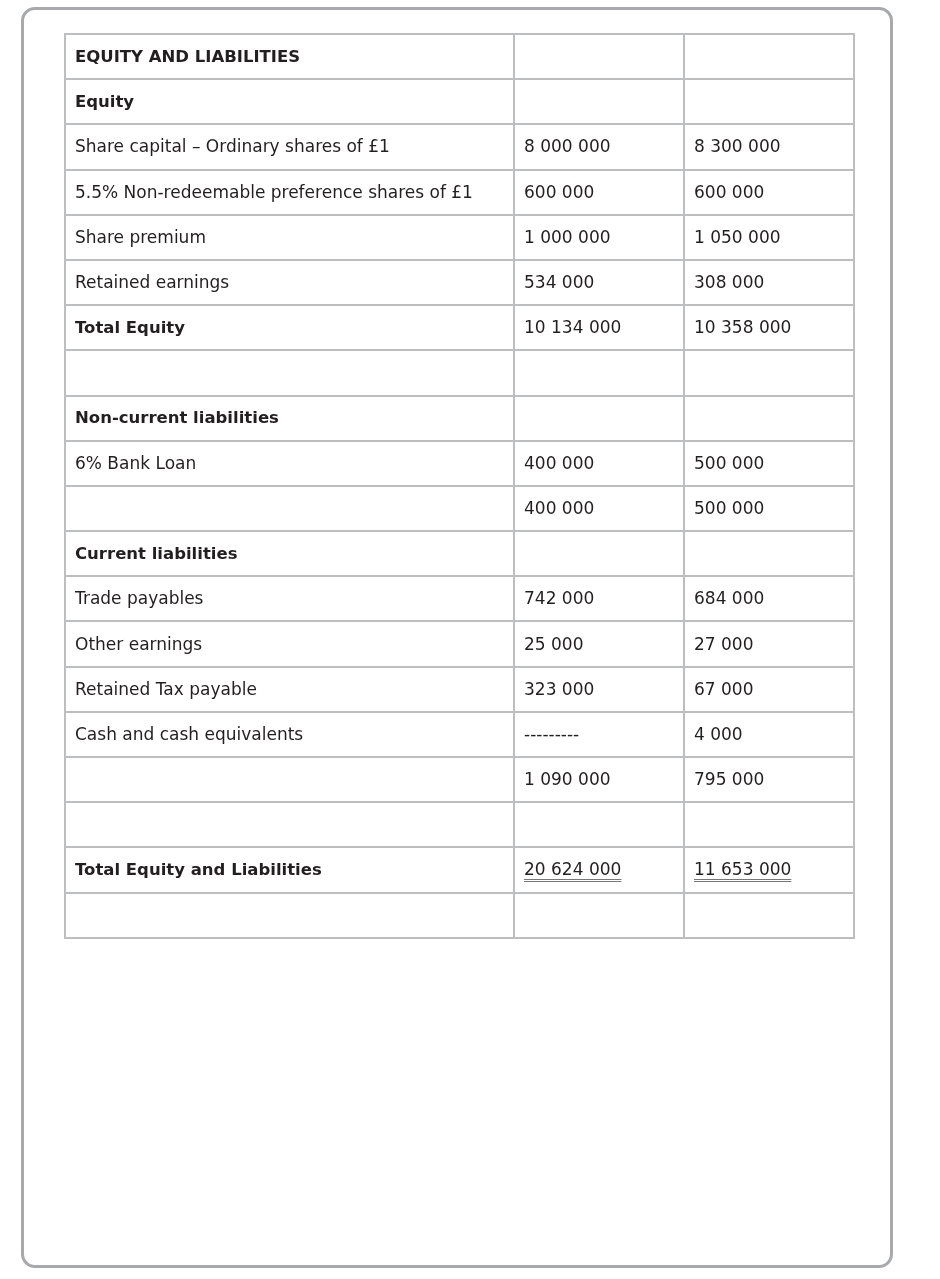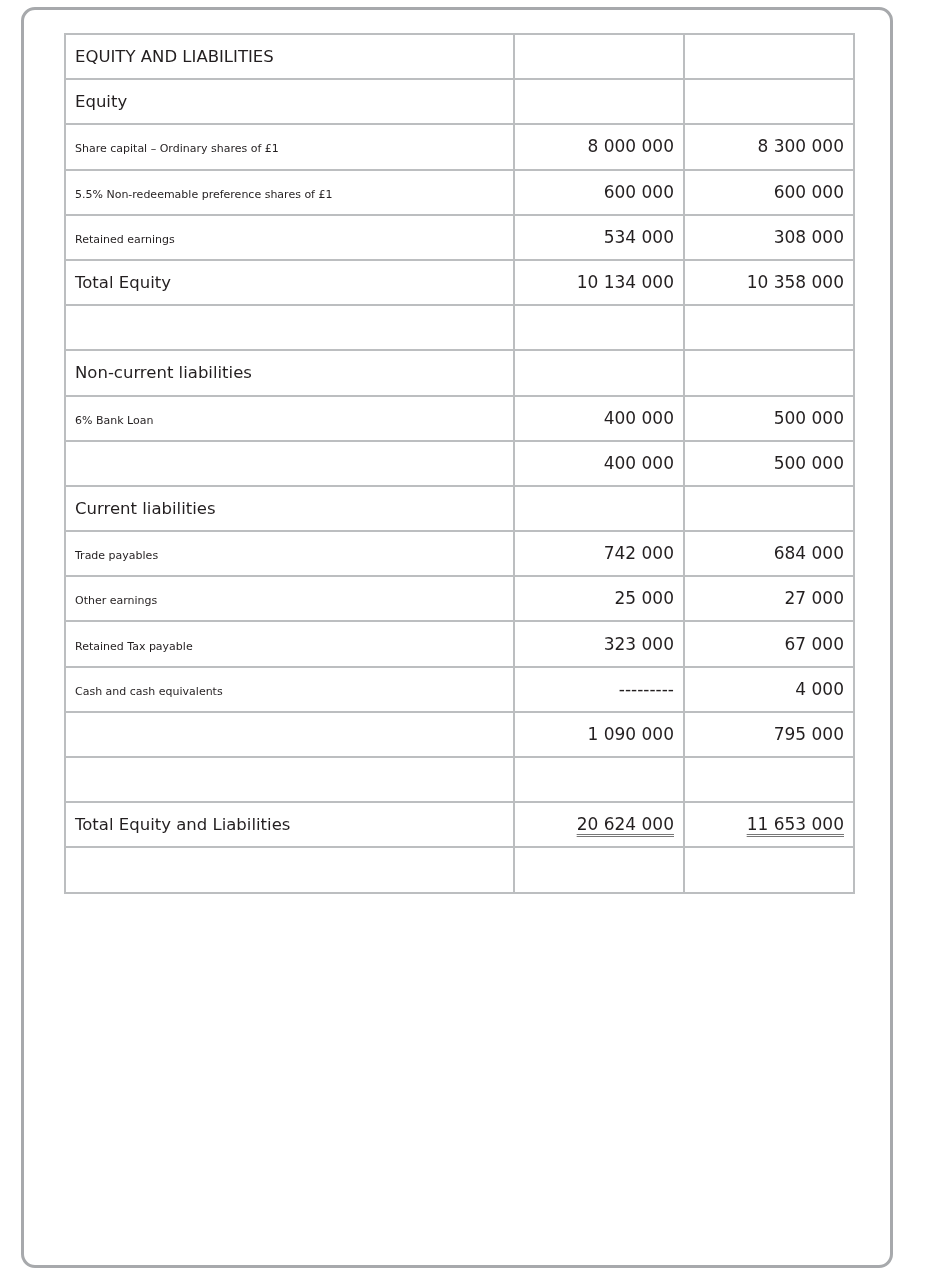--- a/index.html
+++ b/index.html
@@ -7,26 +7,26 @@
          font-family:"DejaVu Sans","Liberation Sans",sans-serif; color:#231f20; }
   .frame { position:absolute; left:21px; top:7px; width:872px; height:1261px;
            border:3px solid #a7a9ac; border-radius:14px; box-sizing:border-box; background:#fff; }
   table.sheet { position:absolute; left:64px; top:33px; border-collapse:collapse;
                 table-layout:fixed; width:790px; }
   table.sheet td { border:2px solid #bcbec0; height:43.2px; padding:0 9px;
                    font-size:17px; line-height:1; vertical-align:middle; white-space:nowrap; }
   col.c-label { width:449px; }
   col.c-cur { width:170px; }
   col.c-prev { width:170px; }
-  td.num { text-align:right; }
-  td.bold { font-weight:normal; }
+  td.num { }
+  td.bold { font-weight:bold; }
   .u1 { text-underline-offset:4px; text-decoration-thickness:1px; }
   .u2 { text-decoration:underline double; text-underline-offset:4px; text-decoration-thickness:1px;
         text-decoration-color:#777; }
-  .lbl { font-size:11px; }
+  .lbl { font-size:17px; }
   .bold .lbl { font-size:16.5px; }
 </style>
 </head>
 <body>
 
 <div class="frame"></div>
 
 <table class="sheet">
   <colgroup>
     <col class="c-label">
@@ -46,20 +46,25 @@
       </tr>
       <tr>
         <td><span class="lbl">Share capital – Ordinary shares of £1</span></td>
         <td class="num"><span>8 000 000</span></td>
         <td class="num"><span>8 300 000</span></td>
       </tr>
       <tr>
         <td><span class="lbl">5.5% Non-redeemable preference shares of £1</span></td>
         <td class="num"><span>600 000</span></td>
         <td class="num"><span>600 000</span></td>
+      </tr>
+      <tr>
+        <td><span class="lbl">Share premium</span></td>
+        <td class="num"><span>1 000 000</span></td>
+        <td class="num"><span>1 050 000</span></td>
       </tr>
       <tr>
         <td><span class="lbl">Retained earnings</span></td>
         <td class="num"><span class="u1">534 000</span></td>
         <td class="num"><span class="u1">308 000</span></td>
       </tr>
       <tr>
         <td class="bold"><span class="lbl">Total Equity</span></td>
         <td class="num"><span>10 134 000</span></td>
         <td class="num"><span>10 358 000</span></td>

